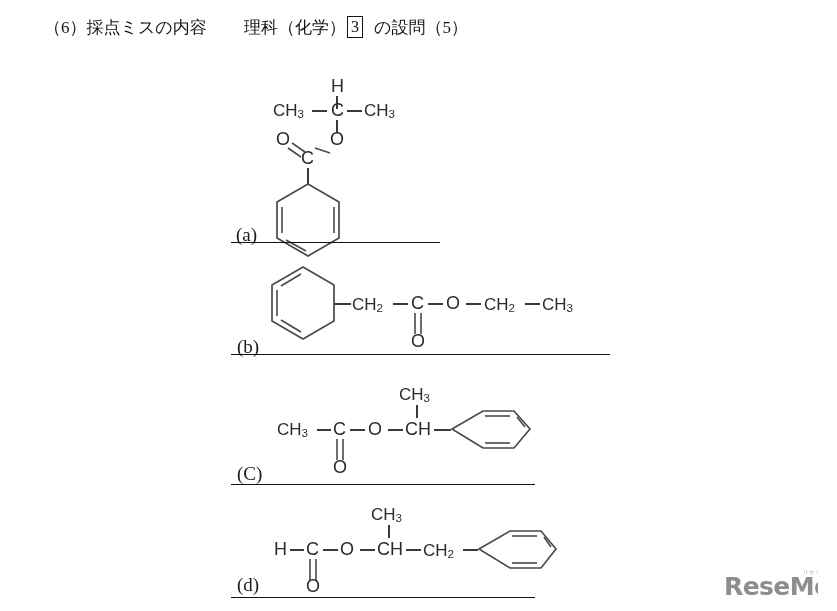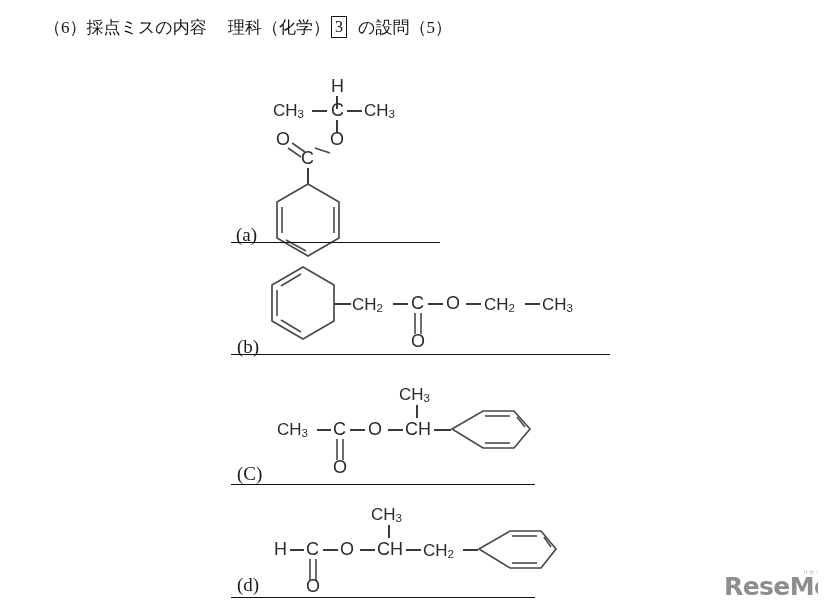--- a/index.html
+++ b/index.html
@@ -21,21 +21,21 @@
 
   
   .hdr {
     position: absolute;
     font-size: 17px;
     line-height: 28px;
     white-space: nowrap;
     color: #141414;
   }
   #hdr-label   { left: 44px;  top: 14px; }
-  #hdr-line1   { left: 228px; top: 14px; }
+  #hdr-line1   { left: 244px; top: 14px; }
   #hdr-line2   { left: 228px; top: 44px; }
 
   .boxnum {
     display: inline-block;
     border: 1.3px solid #141414;
     padding: 0 3px 1px 3px;
     line-height: 19px;
     font-size: 16px;
     margin: 0 1px;
     vertical-align: 1px;

